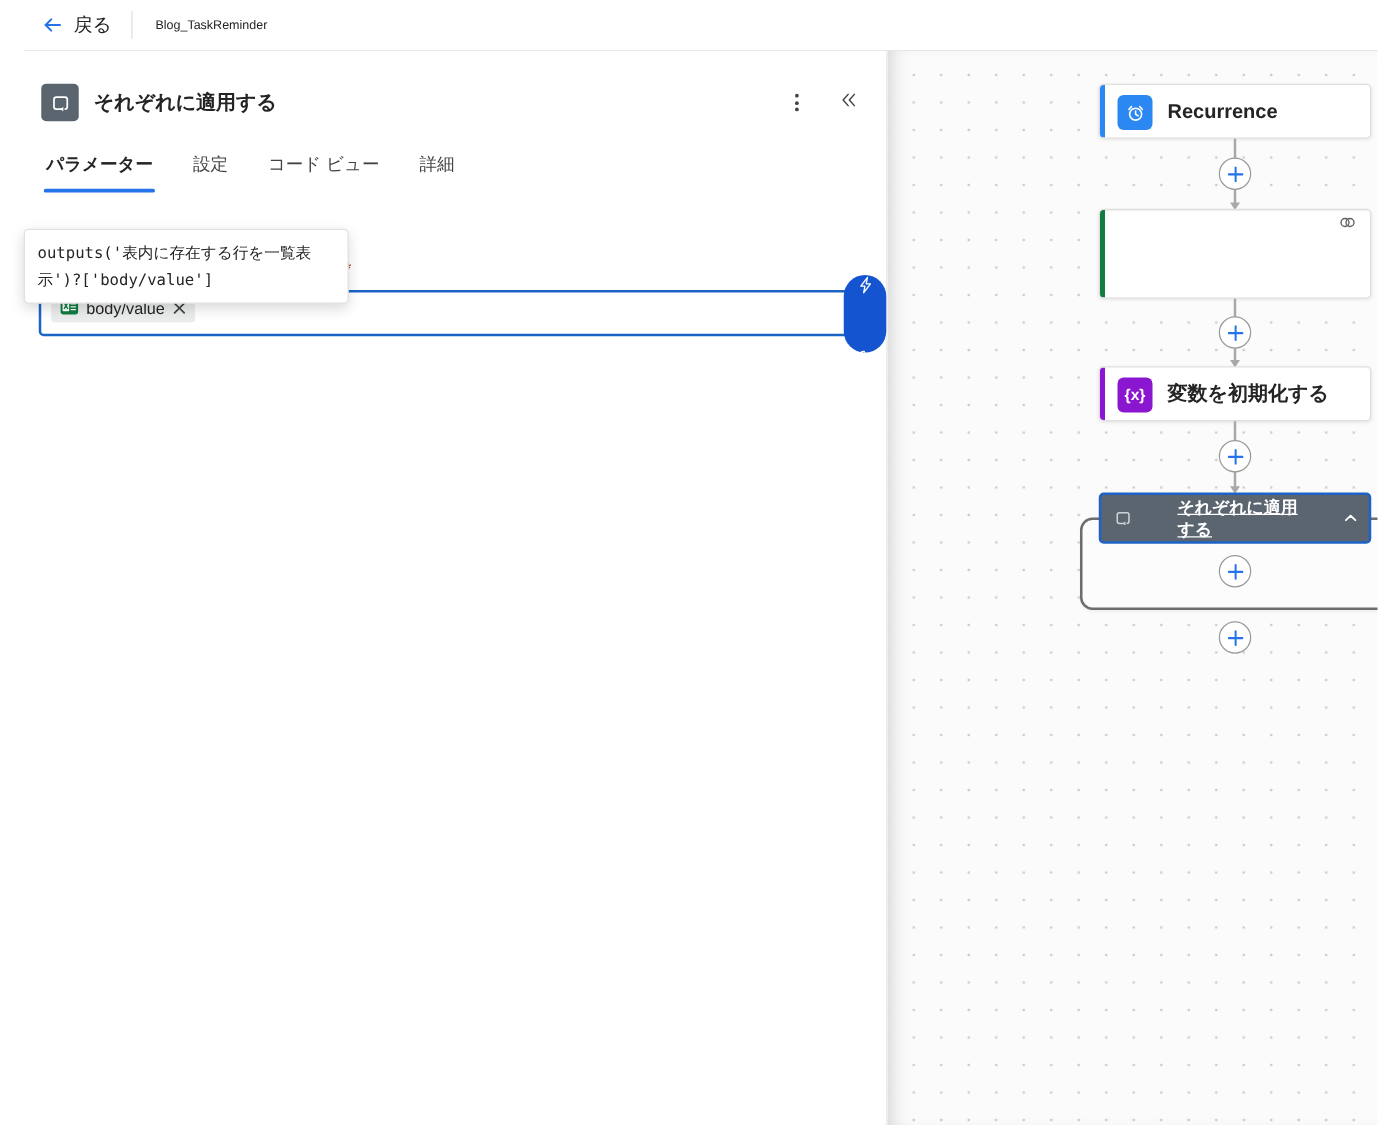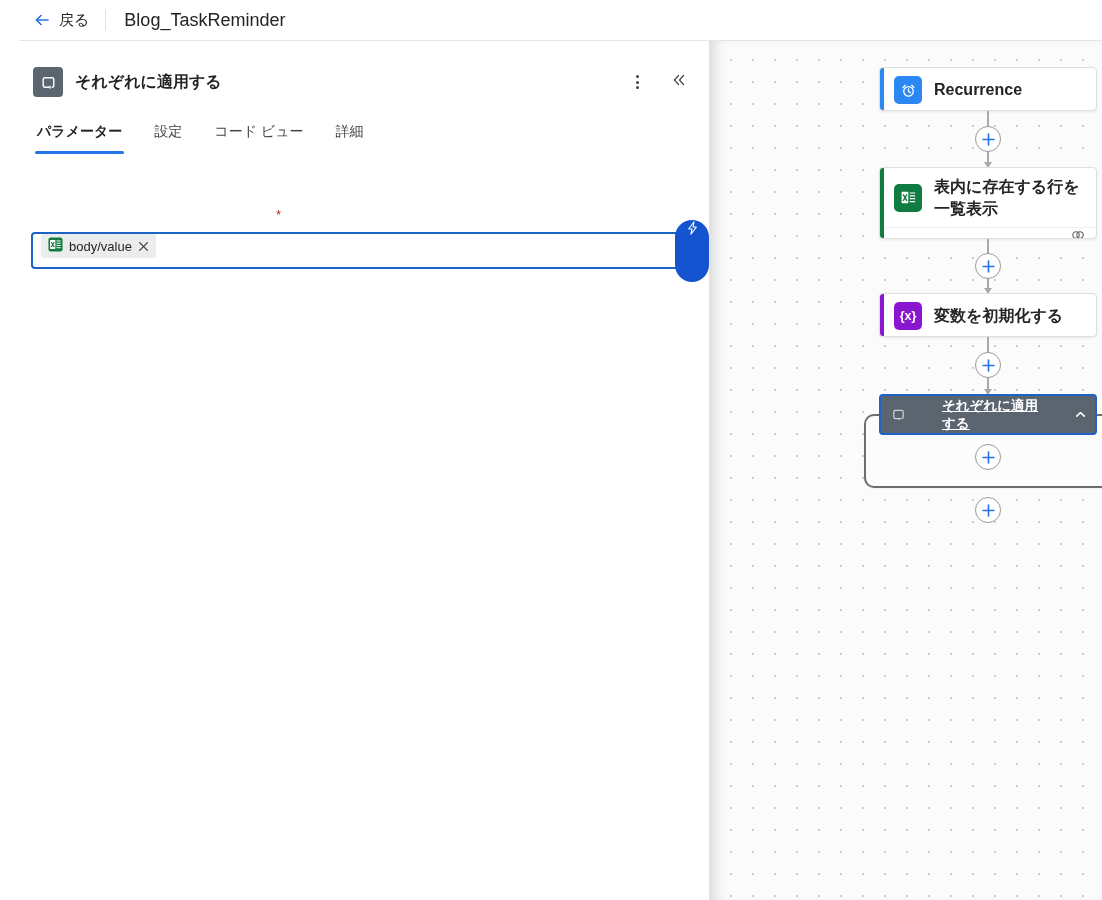--- a/index.html
+++ b/index.html
@@ -7,21 +7,21 @@
     font-family:"Liberation Sans", sans-serif; color:#242424; }
   .app { width:1102px; height:900px; display:flex; flex-direction:column;margin-left:19px; }
 
   
   .topbar { height:41px; flex:0 0 41px; display:flex; align-items:center;
     background:#fff; border-bottom:1px solid #e6e6e6; }
   .back-btn { display:flex; align-items:center; gap:8px; padding:0 16px 0 14px;
     cursor:pointer; font-size:15px; }
   .back-btn svg { display:block; }
   .topbar-divider { width:1px; height:22px; background:#e0e0e0; }
-  .flow-title { margin-left:18px; font-size:18px; }
+  .flow-title { margin-left:18px; font-size:10px; }
 
   .main { flex:1; display:flex; min-height:0; }
 
   
   .panel { width:690px; flex:0 0 690px; background:#fff; position:relative; }
   .panel-header { display:flex; align-items:center; padding:26px 16px 0 14px; }
   .panel-icon { width:30px; height:30px; border-radius:4px; background:var(--slate,#5b6570);
     display:flex; align-items:center; justify-content:center; color:#fff; }
   .panel-title { margin-left:12px; font-size:16px; font-weight:700; }
   .panel-header-actions { margin-left:auto; display:flex; align-items:center; gap:14px; color:#424242; }
@@ -160,20 +160,24 @@
         </div>
       </div>
 
       <div class="tabs">
         <div class="tab active">パラメーター</div>
         <div class="tab">設定</div>
         <div class="tab">コード ビュー</div>
         <div class="tab">詳細</div>
       </div>
 
+      <div class="tooltip">
+        <div>outputs('表内に存在する行を一覧表</div>
+        <div>示')?['body/value']</div>
+      </div>
 
       <span class="required-mark">*</span>
 
       <div class="token-field">
         <span class="token-pill">
           <span>
             <svg width="15" height="15" viewBox="0 0 16 16">
               <rect x="0.5" y="0.5" width="15" height="15" rx="2.5" fill="#107c41"></rect>
               <rect x="2.2" y="3.2" width="5.6" height="9.6" rx="0.6" fill="#fff"></rect>
               <path d="M3.5 5.4 L6.7 10.8 M6.7 5.4 L3.5 10.8" stroke="#107c41" stroke-width="1.2"></path>
@@ -216,33 +220,20 @@
       </div>
 
       <div class="vline vline-1"></div>
       <div class="plus-btn plus-1">
         <svg width="13" height="13" viewBox="0 0 12 12" stroke="currentColor" stroke-width="1.5" stroke-linecap="round">
             <path d="M6 1 V11 M1 6 H11"></path>
           </svg>
       </div>
 
       <div class="node node-excel">
-        <div class="node-row" style="flex:1;">
-          <div class="node-icon">
-            <svg width="19" height="19" viewBox="0 0 16 16">
-              <rect x="2.2" y="3.2" width="5.6" height="9.6" rx="0.6" fill="#fff"></rect>
-              <path d="M3.5 5.4 L6.7 10.8 M6.7 5.4 L3.5 10.8" stroke="#107c41" stroke-width="1.2"></path>
-              <path d="M9 4.2 h4.6 M9 6.6 h4.6 M9 9 h4.6 M9 11.4 h4.6" stroke="#fff" stroke-width="1"></path>
-            </svg>
-          </div>
-          <div class="node-label">
-            <div>表内に存在する行を</div>
-            <div>一覧表示</div>
-          </div>
-        </div>
         <div class="node-footer">
           <span>
             <svg width="16" height="14" viewBox="0 0 16 14" fill="none" stroke="#5f5f5f" stroke-width="1.1">
               <circle cx="6" cy="7" r="3.2"></circle>
                 <circle cx="10" cy="7" r="3.2"></circle>
             </svg>
           </span>
         </div>
       </div>
 

